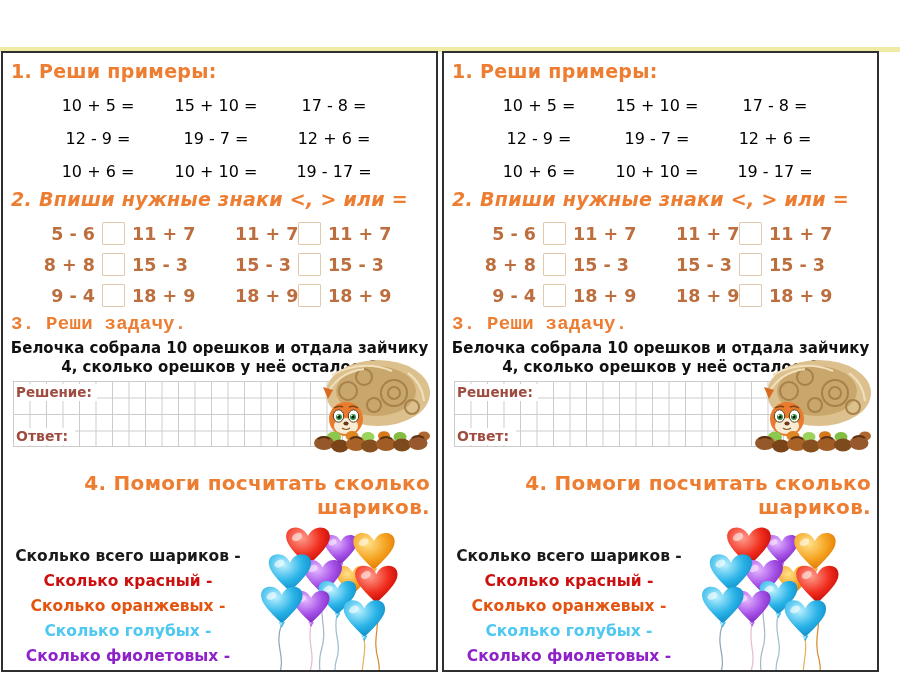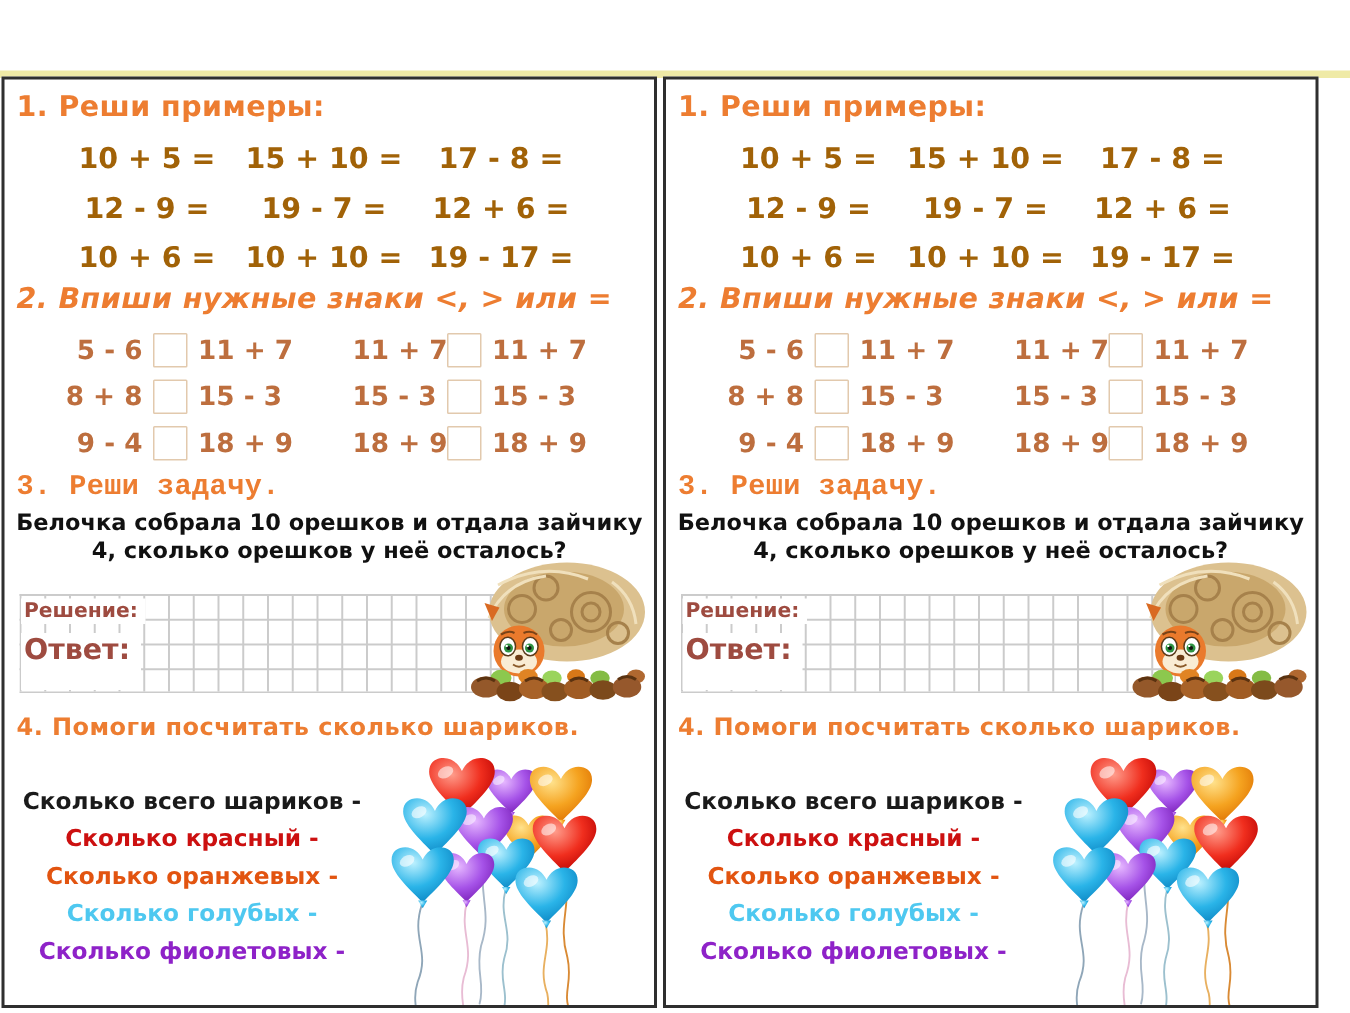--- a/index.html
+++ b/index.html
@@ -10,40 +10,40 @@
   }
   .top-strip { position:absolute; top:47px; left:0; width:900px; height:5px; background:#efeaa6; }
   .panels { position:absolute; top:51px; left:1px; width:878px; height:622px; display:flex; gap:4px; }
   .panel {
     width:447px; height:621px; background:#fff; border:2px solid #2f2f2f;
     padding:2px 6px; position:relative; overflow:hidden;
   }
   .sec-title { color:#ed7d31; font-weight:bold; font-size:19px; line-height:23px; margin:5px 0 0 2px; letter-spacing:.3px; }
   .sec-title.s2 { margin-top:5px;font-style:italic; }
   .sec-title.s3 { margin-top:6px;font-family:Liberation Mono, monospace; }
-  .sec-title.s4 { margin-top:9px; font-size:16px; line-height:24px; }
+  .sec-title.s4 { margin-top:22px; font-size:20px; line-height:24px;text-align:right; }
 
   .eq-grid { display:grid; grid-template-columns:118px 118px 118px; margin:12px 0 0 30px; row-gap:11px; }
-  .eq { color:#a16207; font-weight:bold; font-size:19px; line-height:22px; text-align:center; white-space:nowrap; }
+  .eq { color:#000000; font-weight:normal; font-size:16px; line-height:22px; text-align:center; white-space:nowrap; }
 
   .cmp-grid { display:grid; grid-template-columns:168px 168px; column-gap:28px; row-gap:8px; margin:11px 0 0 30px; }
   .cmp-pair { display:flex; align-items:center; color:#bd6e3e; font-weight:bold; font-size:17.5px; height:23px; white-space:nowrap; }
   .cmp-a { width:56px; text-align:right; }
   .cmp-box { width:23px; height:23px; border:1.5px solid #e2c9ad; background:#fff; margin:0 7px; border-radius:1px; flex:none; }
 
   .task-text { color:#111; font-weight:600; font-size:15px; line-height:19px; text-align:center; margin:3px 0 0 0; height:38px; }
 
-  .solution-area { position:relative; height:70px; margin-top:17px; }
+  .solution-area { position:relative; height:70px; margin-top:2px; }
   .grid-paper {
     position:absolute; left:4px; top:2px; width:330px; height:66px;
     background-image:linear-gradient(#cbcbcb 1px, transparent 1px),linear-gradient(90deg,#cbcbcb 1px, transparent 1px);
     background-size:16.5px 16.5px; border-right:1px solid #cbcbcb; border-bottom:1px solid #cbcbcb;
   }
   .sol-label { position:absolute; top:3px; left:1px; background:#fff; padding:0 5px 1px 2px; color:#9e4b40; font-size:13.5px; font-weight:600; }
-  .ans-label { position:absolute; bottom:1px; left:1px; background:#fff; padding:0 7px 16px 2px; color:#9e4b40; font-size:19px; font-weight:600; }
+  .ans-label { position:absolute; bottom:1px; left:1px; background:#fff; padding:0 7px 1px 2px; color:#9e4b40; font-size:14px; font-weight:600; }
   .squirrel-svg { position:absolute; right:-4px; bottom:-4px; width:122px; height:96px; }
 
   .balloon-section { display:flex; margin-top:4px; height:196px; }
   .questions { width:238px; display:flex; flex-direction:column; align-items:center; gap:6px; padding-top:24px; }
   .q { font-weight:bold; font-size:15.5px; line-height:19px; white-space:nowrap;text-align:right; }
   .balloons-svg { width:168px; height:192px; margin-left:6px; margin-top:2px; flex:none; }
 </style>
 </head>
 <body>
 

